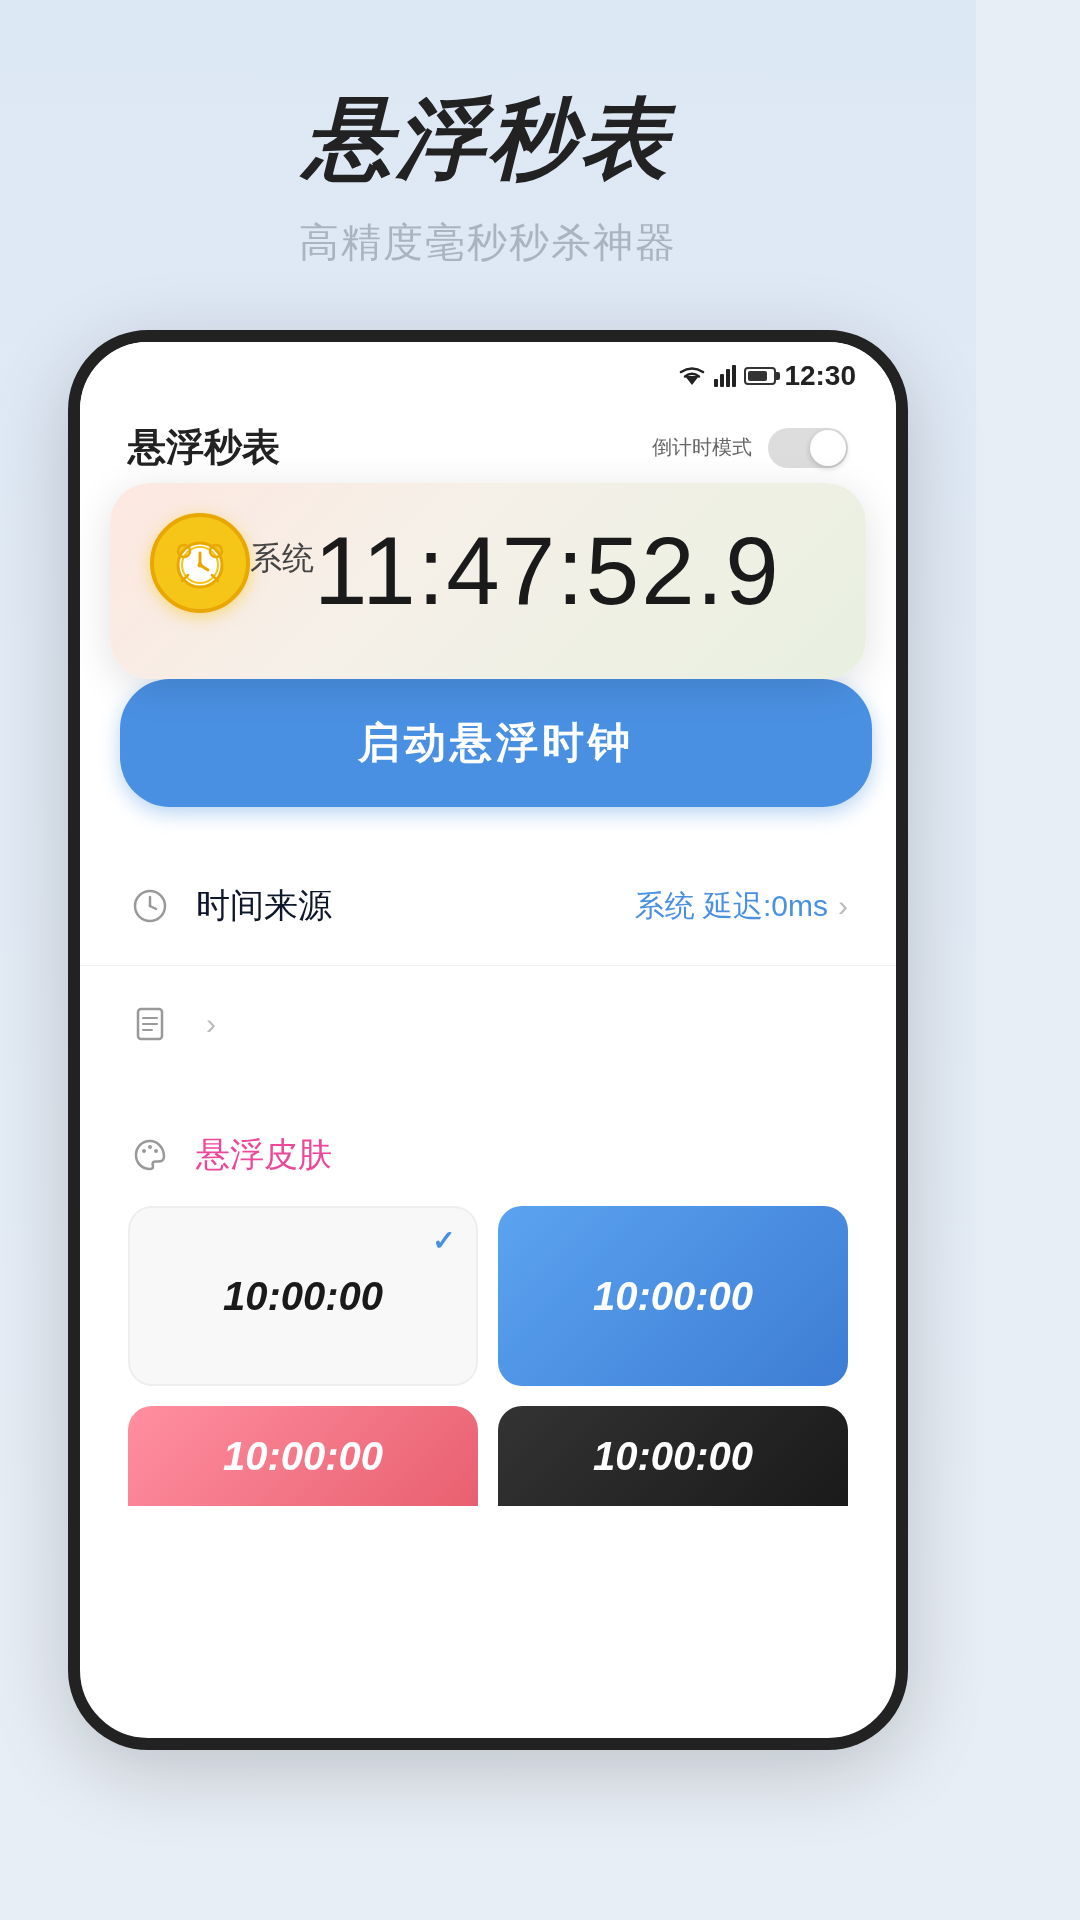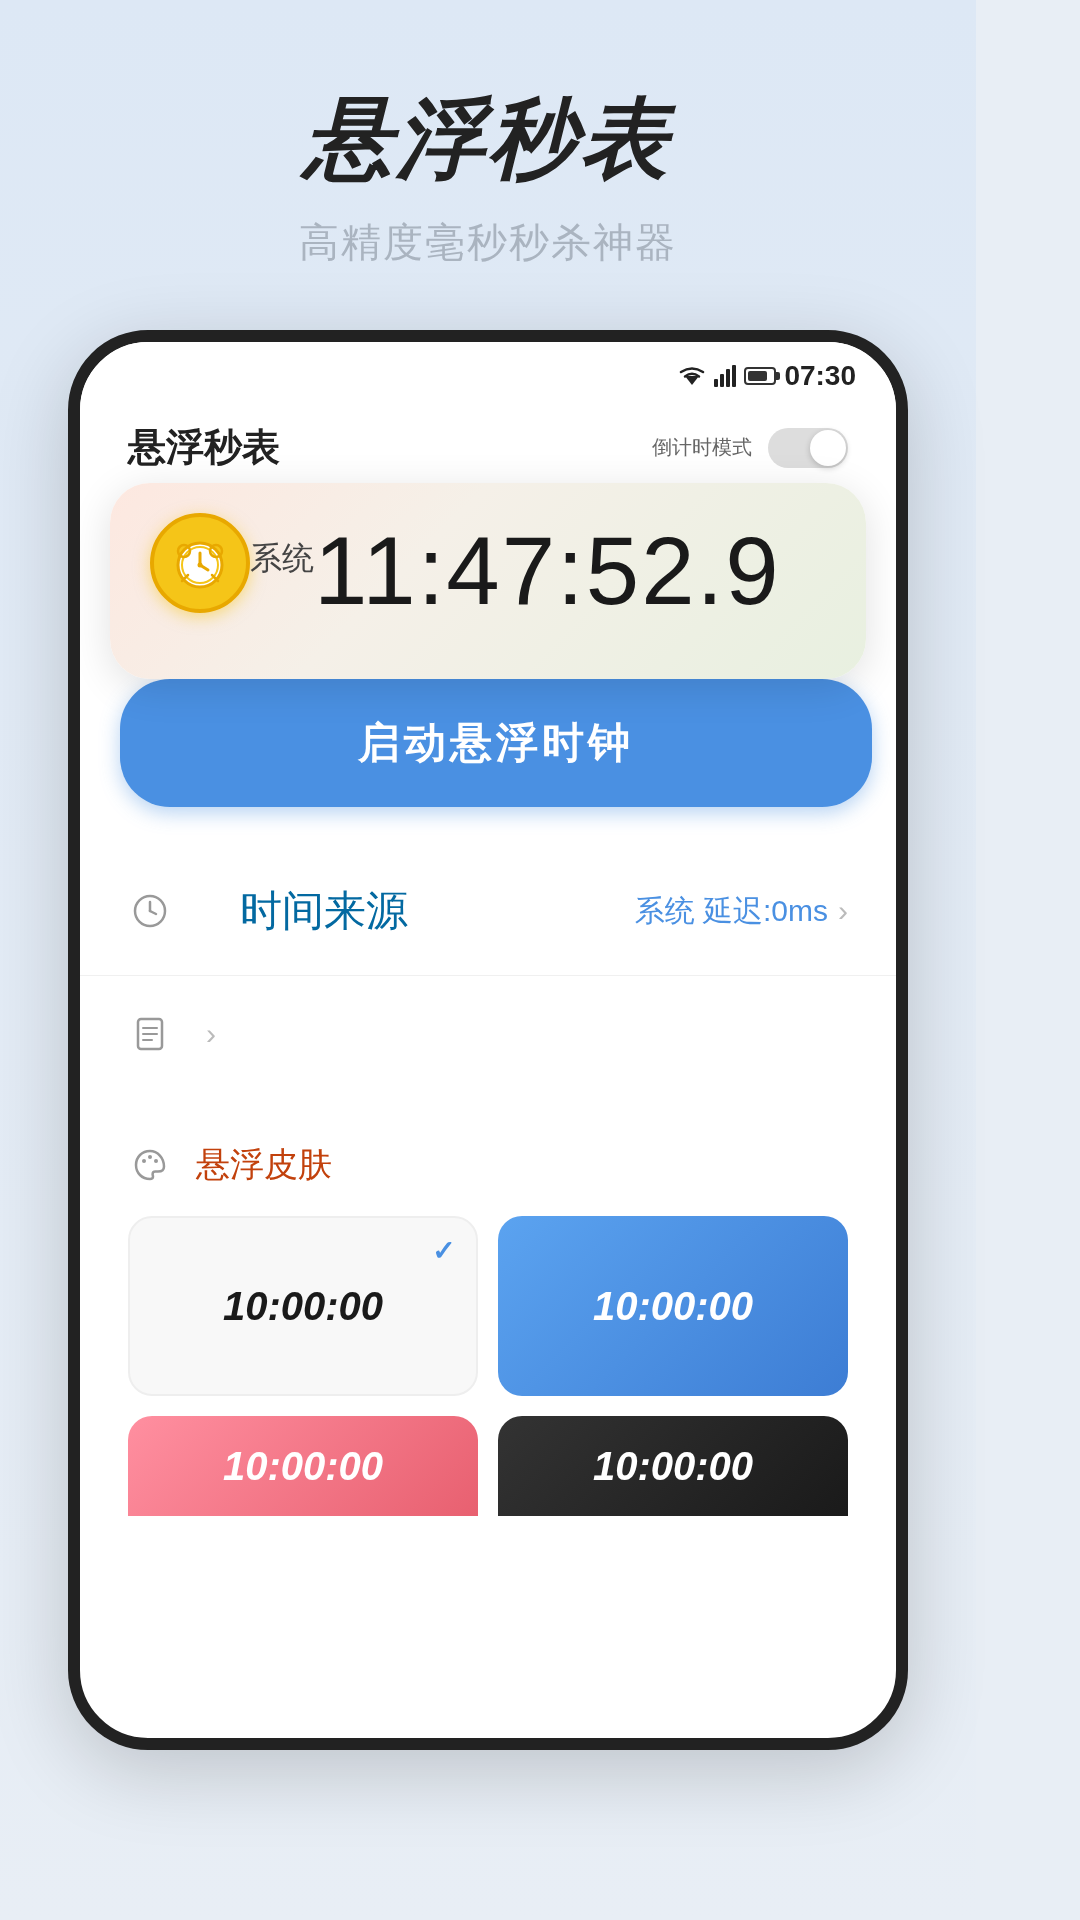--- a/index.html
+++ b/index.html
@@ -240,24 +240,23 @@
       height: 44px;
       margin-right: 24px;
       display: flex;
       align-items: center;
       justify-content: center;
       color: #888;
       font-size: 32px;
     }
 
     .settings-item-label {
-      font-size: 42px;
-      color: #0369a1;
+      font-size: 34px;
+      color: #0f172a;
       flex: 1;
-      margin-left: 44px;
     }
 
     .settings-item-value {
       font-size: 30px;
       color: #4a90e2;
       display: flex;
       align-items: center;
       gap: 8px;
       margin-left: 8px;
     }
@@ -286,21 +285,21 @@
       margin-right: 24px;
       color: #888;
       font-size: 32px;
       display: flex;
       align-items: center;
       justify-content: center;
     }
 
     .skin-title {
       font-size: 34px;
-      color: #c2410c;
+      color: #ec4899;
     }
 
     .skin-grid {
       display: grid;
       grid-template-columns: 1fr 1fr;
       gap: 20px;
       padding: 0 48px;
     }
 
     .skin-card {
@@ -380,21 +379,21 @@
         <svg width="22" height="22" viewBox="0 0 22 22">
           <rect x="0" y="14" width="4" height="8" rx="1" fill="#222"></rect>
           <rect x="6" y="9" width="4" height="13" rx="1" fill="#222"></rect>
           <rect x="12" y="4" width="4" height="18" rx="1" fill="#222"></rect>
           <rect x="18" y="0" width="4" height="22" rx="1" fill="#222"></rect>
         </svg>
 
         <div class="battery-icon">
           <div class="battery-fill"></div>
         </div>
-        <span class="status-time">07:30</span>
+        <span class="status-time">12:30</span>
       </div>
     </div>
 
     <div class="app-bar">
       <span class="app-bar-title">悬浮秒表</span>
       <div class="countdown-toggle">
         <span class="countdown-label">倒计时模式</span>
         <div class="toggle-switch">
           <div class="toggle-knob"></div>
         </div>

